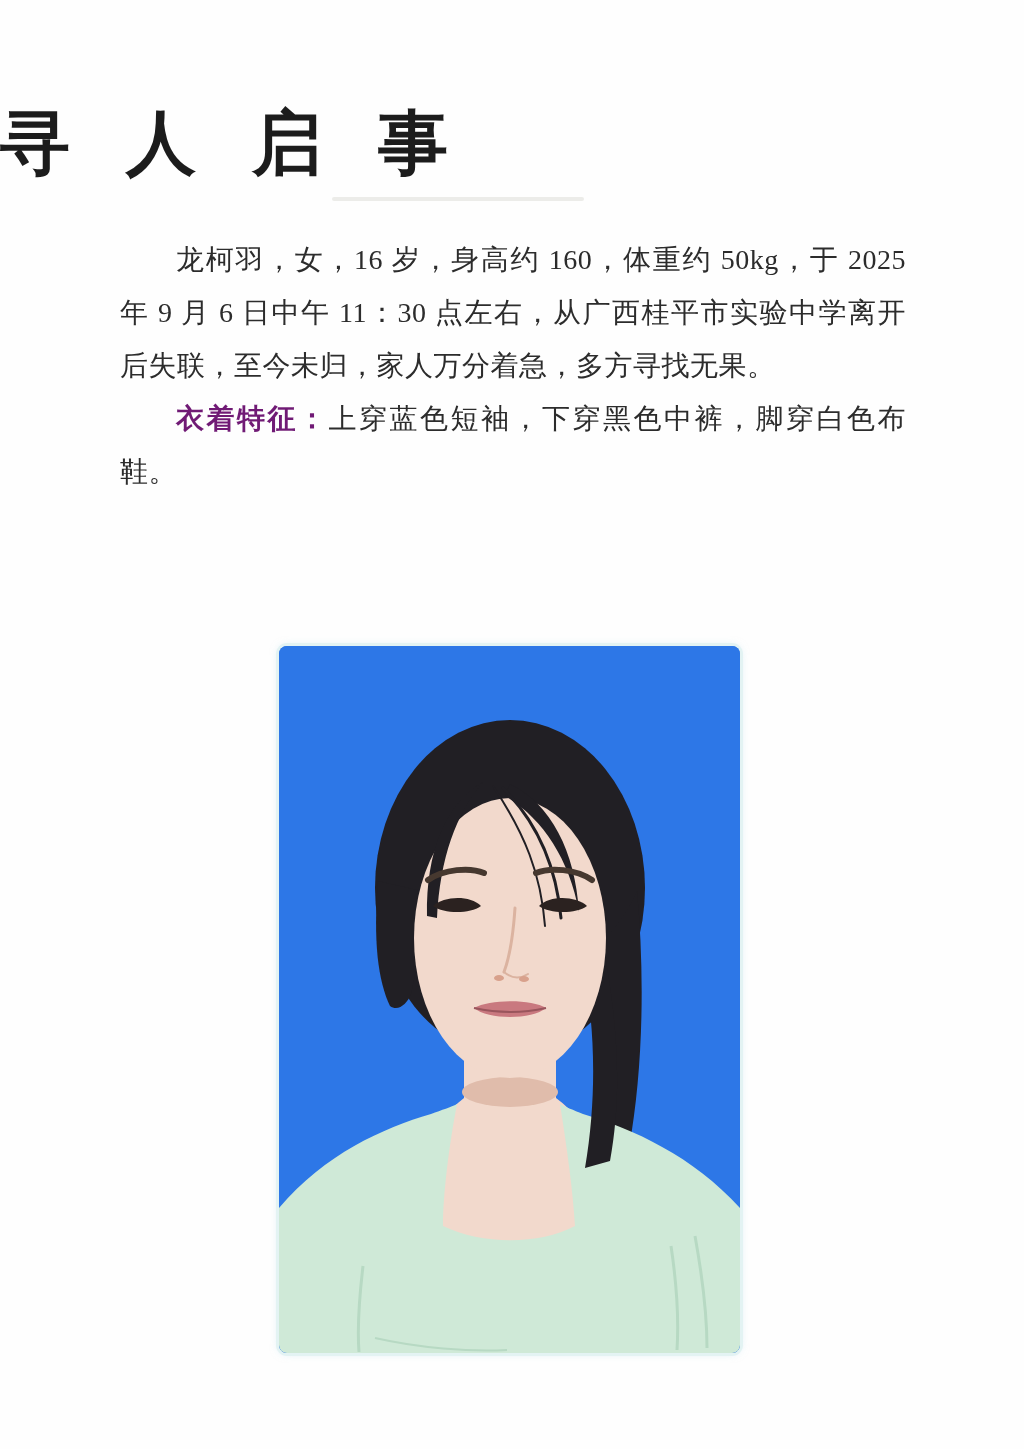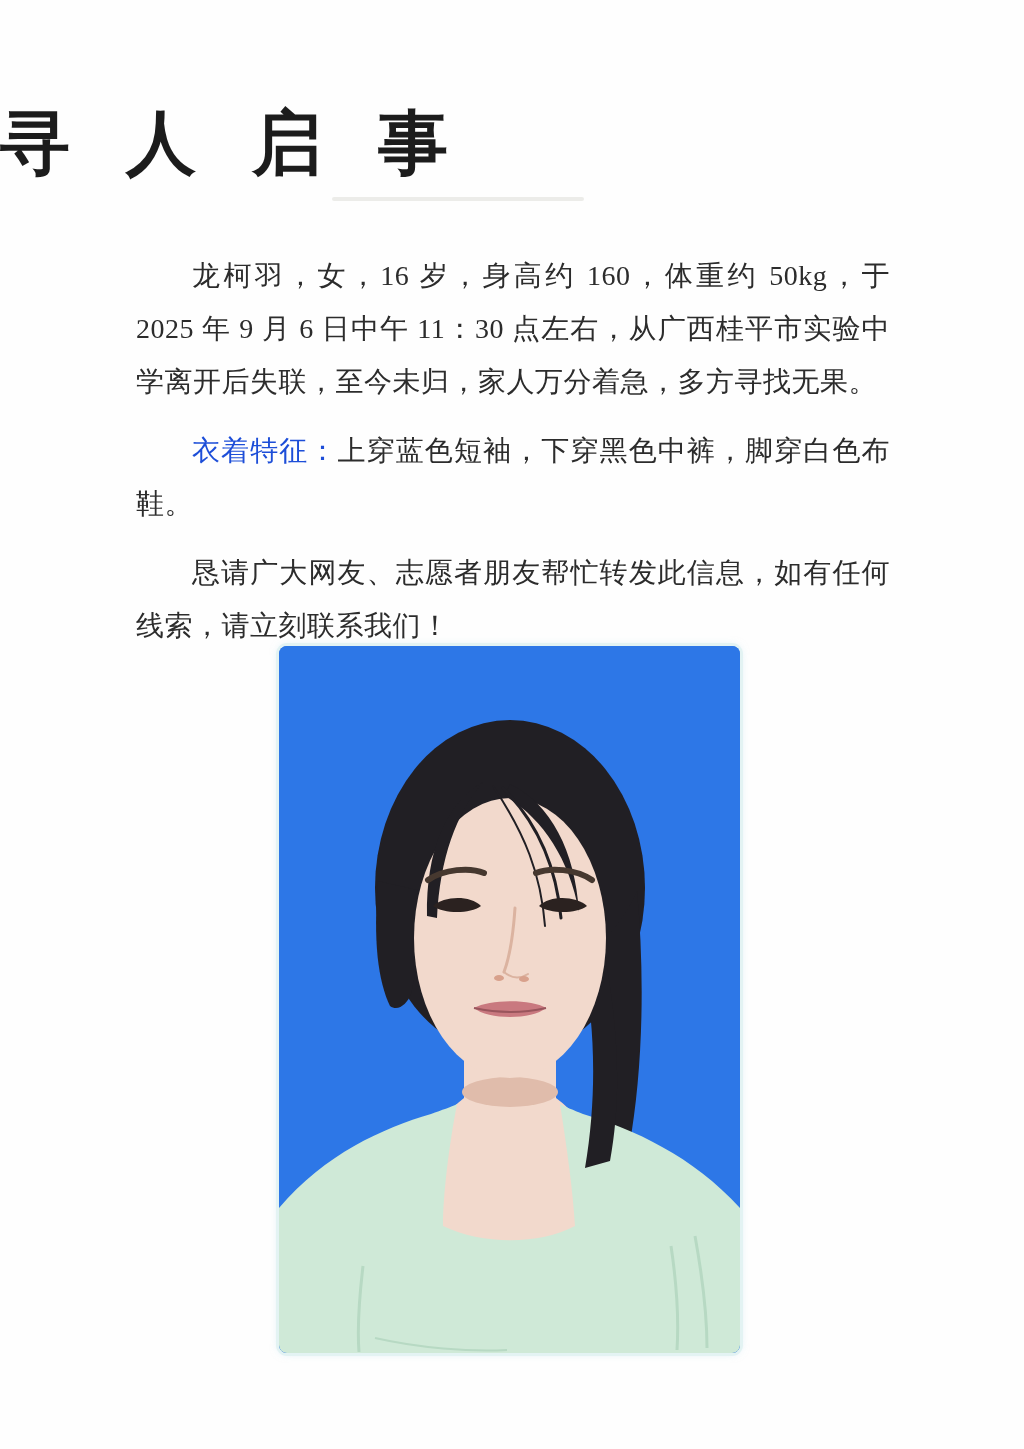--- a/index.html
+++ b/index.html
@@ -17,43 +17,42 @@
   .title-underline{
     position:absolute;top:197px;left:332px;width:252px;height:4px;
     background:#ecece9;border-radius:2px;
   }
 
   .body-text{
     position:absolute;top:233px;left:120px;width:786px;
     font-size:28px;line-height:53px;color:#2c2c2c;
     text-align:justify;letter-spacing:0.5px;
   }
-  .body-text p{margin:16px;text-indent:2em;}
-  .plabel{font-weight:400;color:#1d4ed8;}
+  .body-text p{margin:0;text-indent:2em;}
+  .plabel{font-weight:700;color:#701a75;}
 
   .photo{
     position:absolute;left:279px;top:646px;width:461px;height:707px;
     border-radius:8px;overflow:hidden;
     box-shadow:0 0 0 3px #e3f3f3, 0 0 8px rgba(170,215,230,0.55);
     background:#2d77e7;
   }
   .photo svg{display:block;width:461px;height:707px;}
 </style>
 </head>
 <body>
 
 <div class="page">
 
   <h1 class="title">寻人启事</h1>
   <div class="title-underline"></div>
 
   <div class="body-text">
     <p><b class="plabel"></b><span>龙柯羽，女，16 岁，身高约 160，体重约 50kg，于 2025 年 9 月 6 日中午 11：30 点左右，从广西桂平市实验中学离开后失联，至今未归，家人万分着急，多方寻找无果。</span></p>
     <p><b class="plabel">衣着特征：</b><span>上穿蓝色短袖，下穿黑色中裤，脚穿白色布鞋。</span></p>
-    <p><b class="plabel"></b><span>恳请广大网友、志愿者朋友帮忙转发此信息，如有任何线索，请立刻联系我们！</span></p>
   </div>
 
   <div class="photo">
     <svg viewBox="0 0 461 707" xmlns="http://www.w3.org/2000/svg">
 
       <rect x="0" y="0" width="461" height="707" fill="#2d77e7"></rect>
 
       <path d="M185,392 L277,392 L277,452 C312,478 332,520 338,583 C270,600 190,600 124,583 C130,520 152,477 185,452 Z" fill="#f2d9cc"></path>
       <ellipse cx="231" cy="446" rx="48" ry="15" fill="#e0bcab"></ellipse>
 

